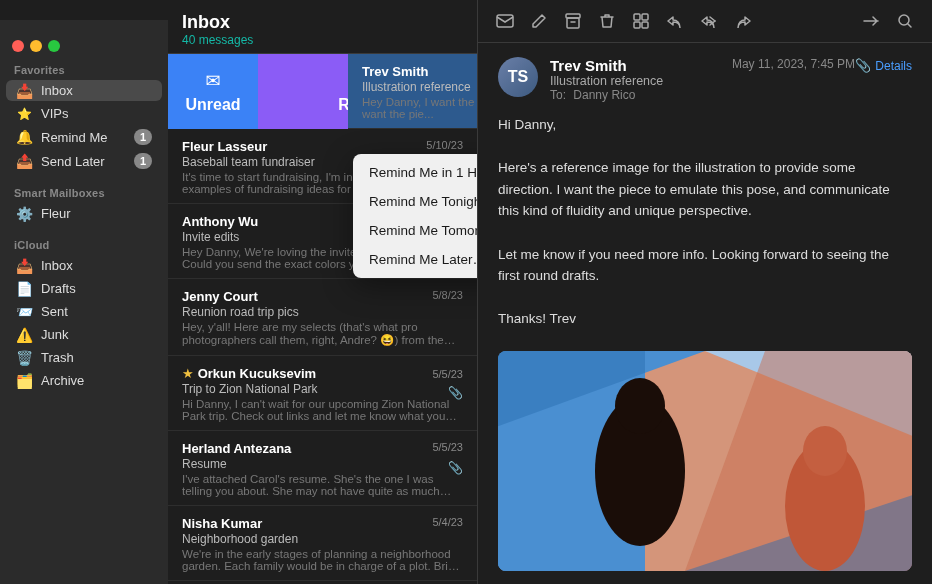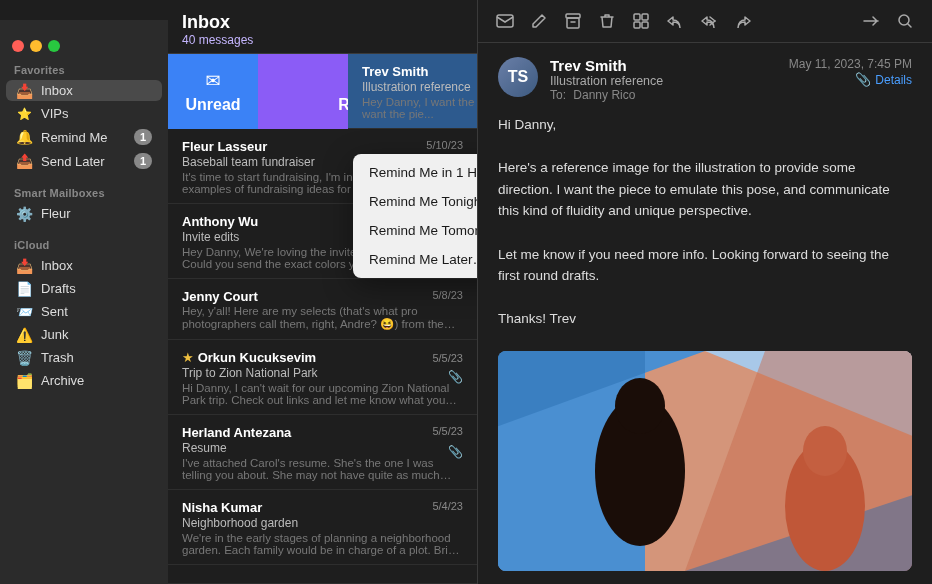--- a/index.html
+++ b/index.html
@@ -102,21 +102,21 @@
     }
 
     .message-list-header .inbox-title {
       font-size: 18px;
       font-weight: 700;
       color: #fff;
     }
 
     .message-list-header .message-count {
       font-size: 12px;
-      color: #c4b5fd;
+      color: #14b8a6;
     }
 
     .messages-scroll {
       flex: 1;
       overflow-y: auto;
       overflow-x: hidden;
       position: relative;
     }
 
     .message-item {
@@ -513,20 +513,21 @@
       </div>
       <div class="subject">Invite edits</div>
       <div class="preview">Hey Danny, We're loving the invite! A few questions: Could you send the exact colors you're proposing? We'd like to see...</div>
     </div>
 
     <div class="message-item">
       <div class="msg-top">
         <span class="sender">Jenny Court</span>
         <span class="date">5/8/23</span>
       </div>
+      <div class="subject">Reunion road trip pics</div>
       <div class="preview">Hey, y'all! Here are my selects (that's what pro photographers call them, right, Andre? 😆) from the photos I took over the pa...</div>
     </div>
 
     <div class="message-item">
       <div class="msg-top" style="display:flex; align-items:center;">
         <span class="star-flag">★</span>
         <span class="sender">Orkun Kucuksevim</span>
         <span class="date">5/5/23</span>
       </div>
       <div class="subject">Trip to Zion National Park</div>
@@ -631,21 +632,21 @@
     <div class="email-header">
       <div class="email-avatar">TS</div>
       <div class="email-header-info">
         <div class="email-sender-name">Trev Smith</div>
         <div class="email-subject">Illustration reference</div>
         <div class="email-to">
           <span>To:</span>
           <span style="margin-left:4px;">Danny Rico</span>
         </div>
       </div>
-      <div style="display:flex; flex-direction:column; align-items:flex-end; flex-shrink:0;">
+      <div style="display:flex; flex-direction:row; align-items:flex-start; flex-shrink:0;">
         <div class="email-date">May 11, 2023, 7:45 PM</div>
         <div style="display:flex; align-items:center; gap:4px;">
           <span style="color:#888; font-size:13px;">📎</span>
           <a class="email-details-link">Details</a>
         </div>
       </div>
     </div>
 
     <div class="email-body">
       Hi Danny,<br><br>

